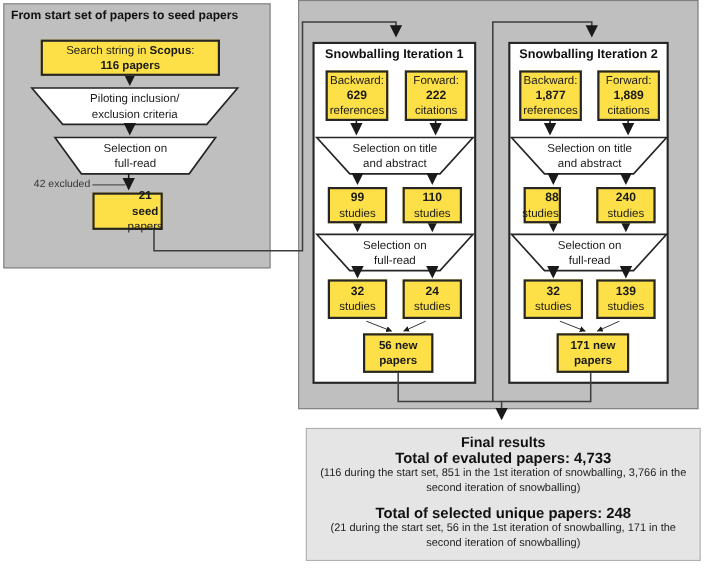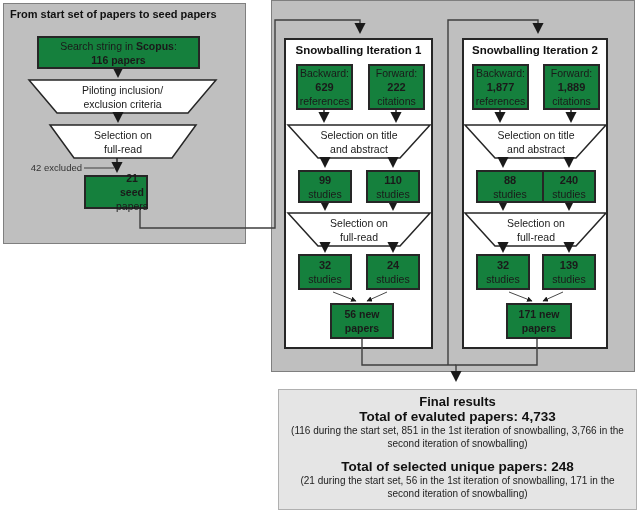--- a/index.html
+++ b/index.html
@@ -2,21 +2,21 @@
 <html><head>
 <meta charset="utf-8">
 <style>
   * { margin:0; padding:0; box-sizing:border-box; }
   body { background:#ffffff; font-family:"Liberation Sans", sans-serif; }
   #canvas { position:relative; width:640px; height:517px; background:#ffffff; overflow:hidden; }
 
   .panel { position:absolute; background:#bfbfbf; border:1px solid #7f7f7f; }
   .panel-title { position:absolute; font-weight:bold; color:#111; }
 
-  .wbox { position:absolute; background:#15803d; border:2px solid #262626; color:#1a1a1a;
+  .wbox { position:absolute; background:#fde047; border:2px solid #262626; color:#1a1a1a;
           display:flex; flex-direction:column; align-items:center; justify-content:center;
           text-align:center; }
   .iter { position:absolute; background:#ffffff; border:2px solid #262626; }
   .iter-title { position:absolute; width:100%; text-align:center; font-weight:bold;
                 font-size:11.5px; color:#111; }
 
   .t10 { font-size:10.5px; line-height:14px; }
   .t10 .num { font-weight:bold; font-size:11px; }
   .bold { font-weight:bold; }
 
@@ -182,21 +182,21 @@
     <div>Forward:</div>
     <div class="num">1,889</div>
     <div>citations</div>
   </div>
 
   <div class="trap-label" style="left:485px; top:128px; width:102px;">
     <div>Selection on title</div>
     <div>and abstract</div>
   </div>
 
-  <div class="wbox t10" style="left:476px; top:170px; width:68px; height:33px;">
+  <div class="wbox t10" style="left:476px; top:170px; width:34px; height:33px;align-items:flex-end;">
     <div class="num">88</div>
     <div>studies</div>
   </div>
   <div class="wbox t10" style="left:542px; top:170px; width:54px; height:33px;">
     <div class="num">240</div>
     <div>studies</div>
   </div>
 
   <div class="trap-label" style="left:485px; top:216px; width:102px;">
     <div>Selection on</div>

